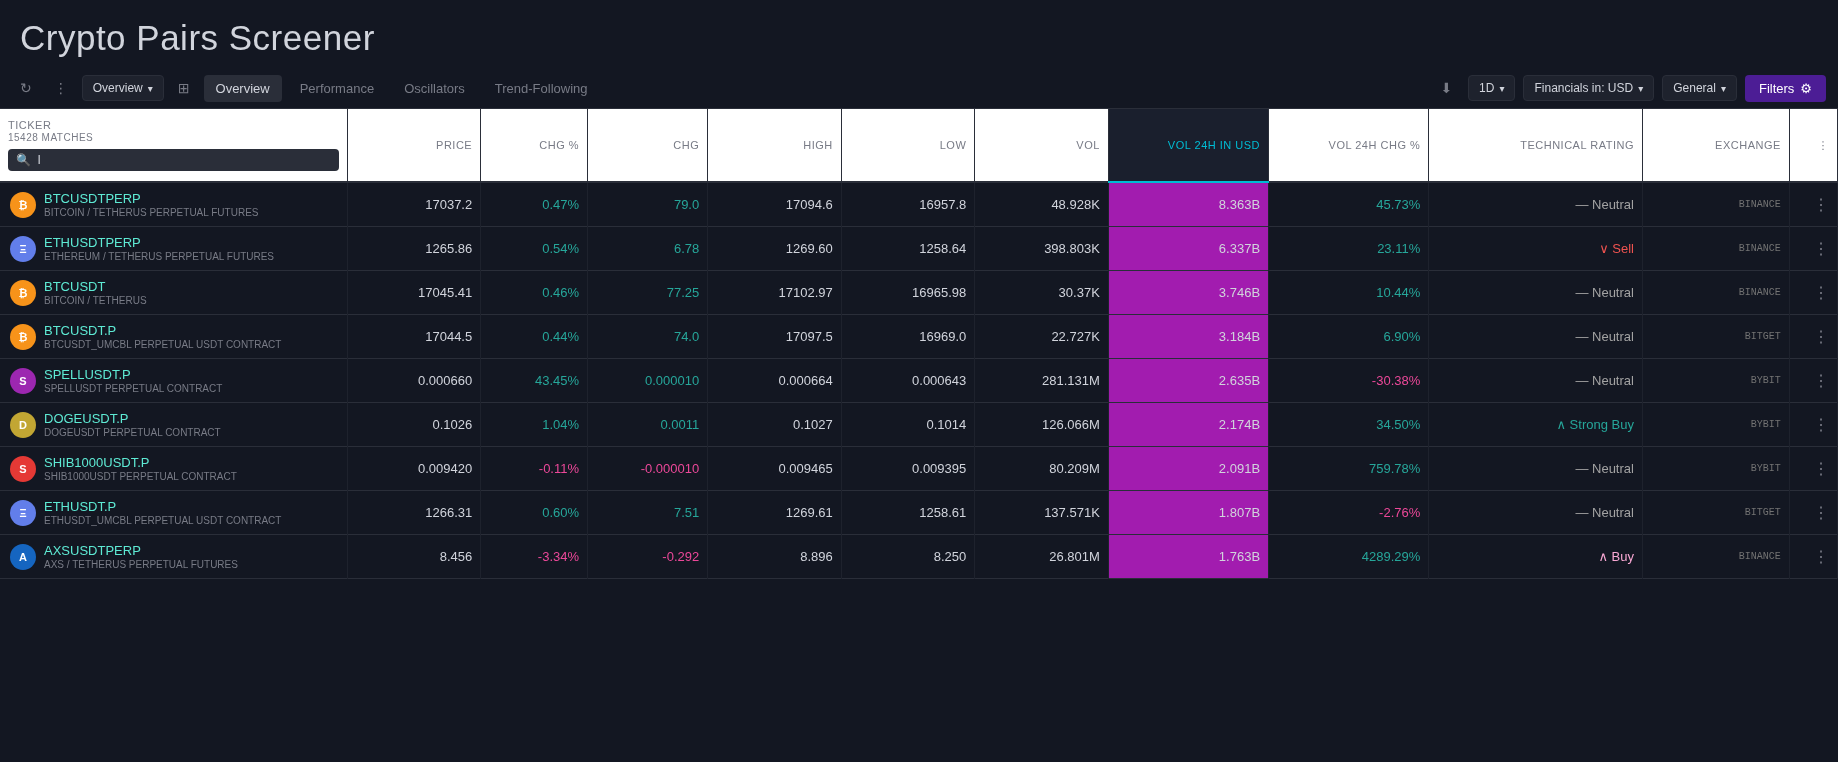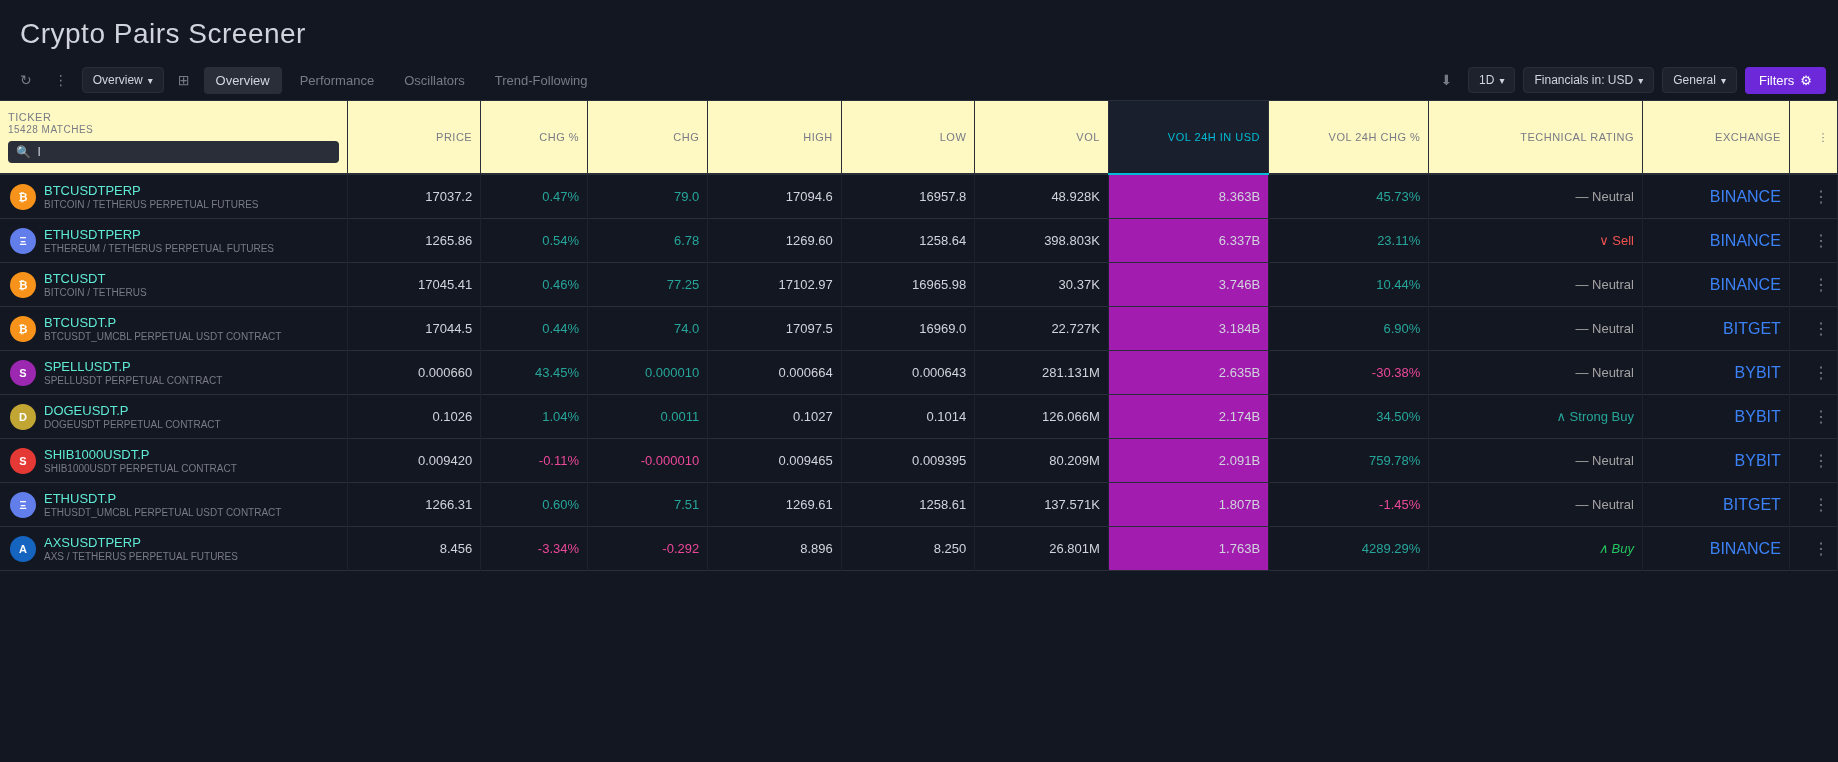--- a/index.html
+++ b/index.html
@@ -7,21 +7,21 @@
       background: #131722;
       color: #d1d4dc;
       font-family: -apple-system, BlinkMacSystemFont, 'Trebuchet MS', Arial, sans-serif;
       font-size: 13px;
       min-width: 1838px;
     }
     .header {
       padding: 18px 20px 10px 20px;
     }
     .header h1 {
-      font-size: 28px;
+      font-size: 35px;
       font-weight: 400;
       color: #d1d4dc;
       letter-spacing: 0.5px;
     }
     .toolbar {
       display: flex;
       align-items: center;
       padding: 6px 12px;
       background: #131722;
       border-bottom: 1px solid #2a2e39;
@@ -69,41 +69,41 @@
       cursor: pointer;
       padding: 6px 12px;
       font-size: 13px;
       border-radius: 4px;
     }
     .tab-btn.active {
       background: #2a2e39;
       color: #d1d4dc;
     }
     .filters-btn {
-      background: #6d28d9;
+      background: #4c1d95;
       border: none;
       border-radius: 4px;
       color: #fff;
       cursor: pointer;
       padding: 6px 14px;
       font-size: 13px;
       display: flex;
       align-items: center;
       gap: 6px;
     }
     .table-container {
       overflow-x: auto;
     }
     table {
       width: 100%;
       border-collapse: collapse;
       table-layout: fixed;
     }
     thead tr {
-      background: #fef9c3;
+      background: #ffffff;
       border-bottom: 2px solid #2a2e39;
     }
     thead th {
       padding: 10px 8px;
       text-align: right;
       font-size: 11px;
       font-weight: 500;
       color: #787b86;
       text-transform: uppercase;
       letter-spacing: 0.5px;
@@ -196,22 +196,22 @@
     .ticker-desc {
       font-size: 10px;
       color: #787b86;
       margin-top: 1px;
     }
     .green { color: #26a69a; }
     .red { color: #ec4899; }
     .rating-neutral { color: #a3a3a3; }
     .rating-sell { color: #ef5350; }
     .rating-strong-buy { color: #26a69a; }
-    .rating-buy { color: #22c55e; font-style: italic; }
-    .exchange { color: #3b82f6; font-size: 16px; }
+    .rating-buy { color: #f9a8d4; }
+    .exchange { color: #737373; font-size: 10px; font-family: Liberation Mono, monospace; }
     .col-price { width: 100px; }
     .col-chgpct { width: 80px; }
     .col-chg { width: 90px; }
     .col-high { width: 100px; }
     .col-low { width: 100px; text-align: right; }
     .col-vol { width: 100px; }
     .col-vol24h { width: 120px; background: #1a1f2d; }
     .col-vol24hchg { width: 120px; }
     .col-rating { width: 160px; }
     .col-exchange { width: 110px; }
@@ -467,21 +467,21 @@
         </div>
       </div>
     </td>
     <td class="col-price">1266.31</td>
     <td class="col-chgpct green">0.60%</td>
     <td class="col-chg green">7.51</td>
     <td class="col-high">1269.61</td>
     <td class="col-low">1258.61</td>
     <td class="col-vol">137.571K</td>
     <td class="col-vol24h col-vol24h-cell">1.807B</td>
-    <td class="col-vol24hchg red">-1.45%</td>
+    <td class="col-vol24hchg red">-2.76%</td>
     <td class="col-rating rating-neutral">— Neutral</td>
     <td class="col-exchange exchange">BITGET</td>
     <td class="col-more"><button class="more-btn">⋮</button></td>
   </tr>
         <tr>
     <td class="ticker-cell">
       <div class="ticker-wrap">
         <div class="coin-icon coin-axs">A</div>
         <div class="ticker-info">
           <span class="ticker-name">AXSUSDTPERP</span>

